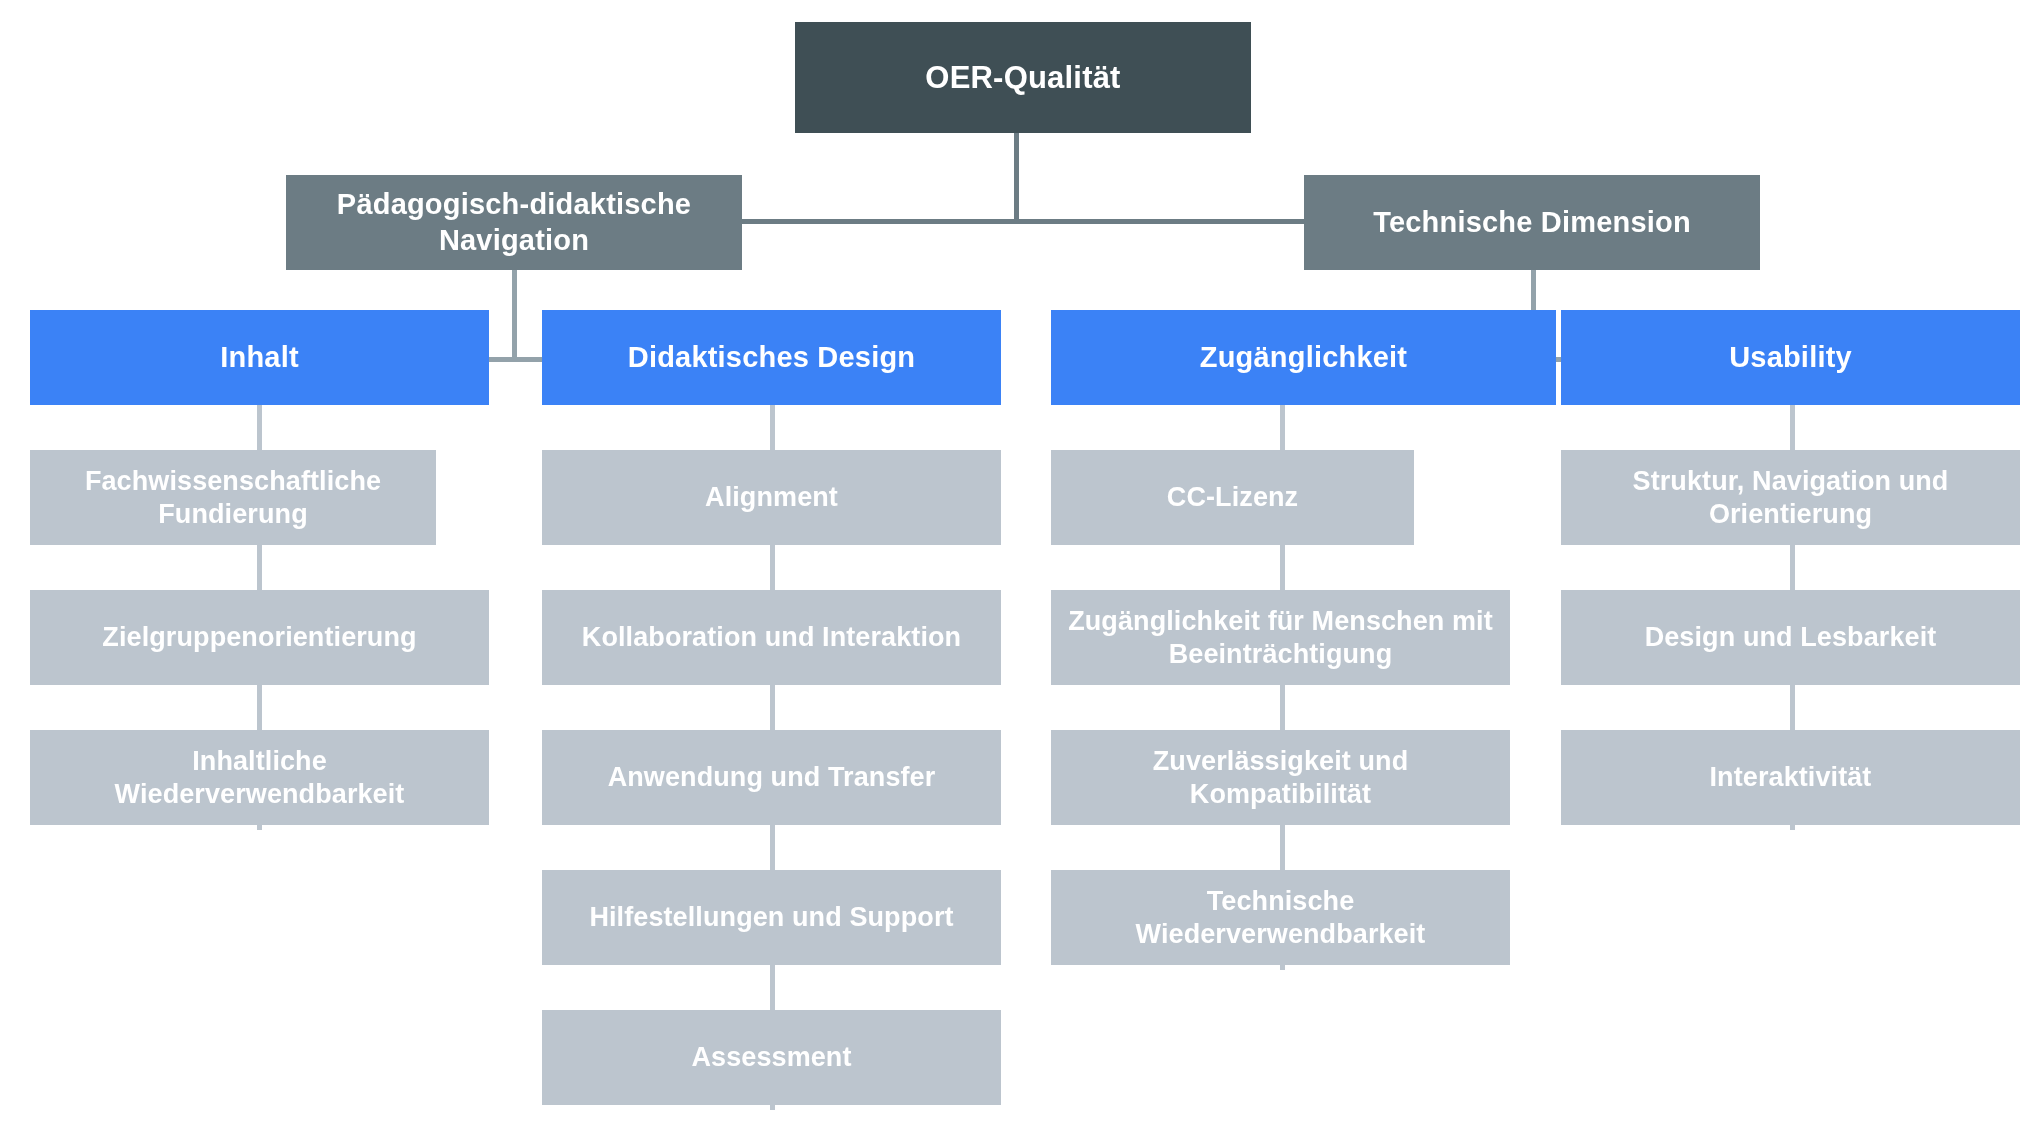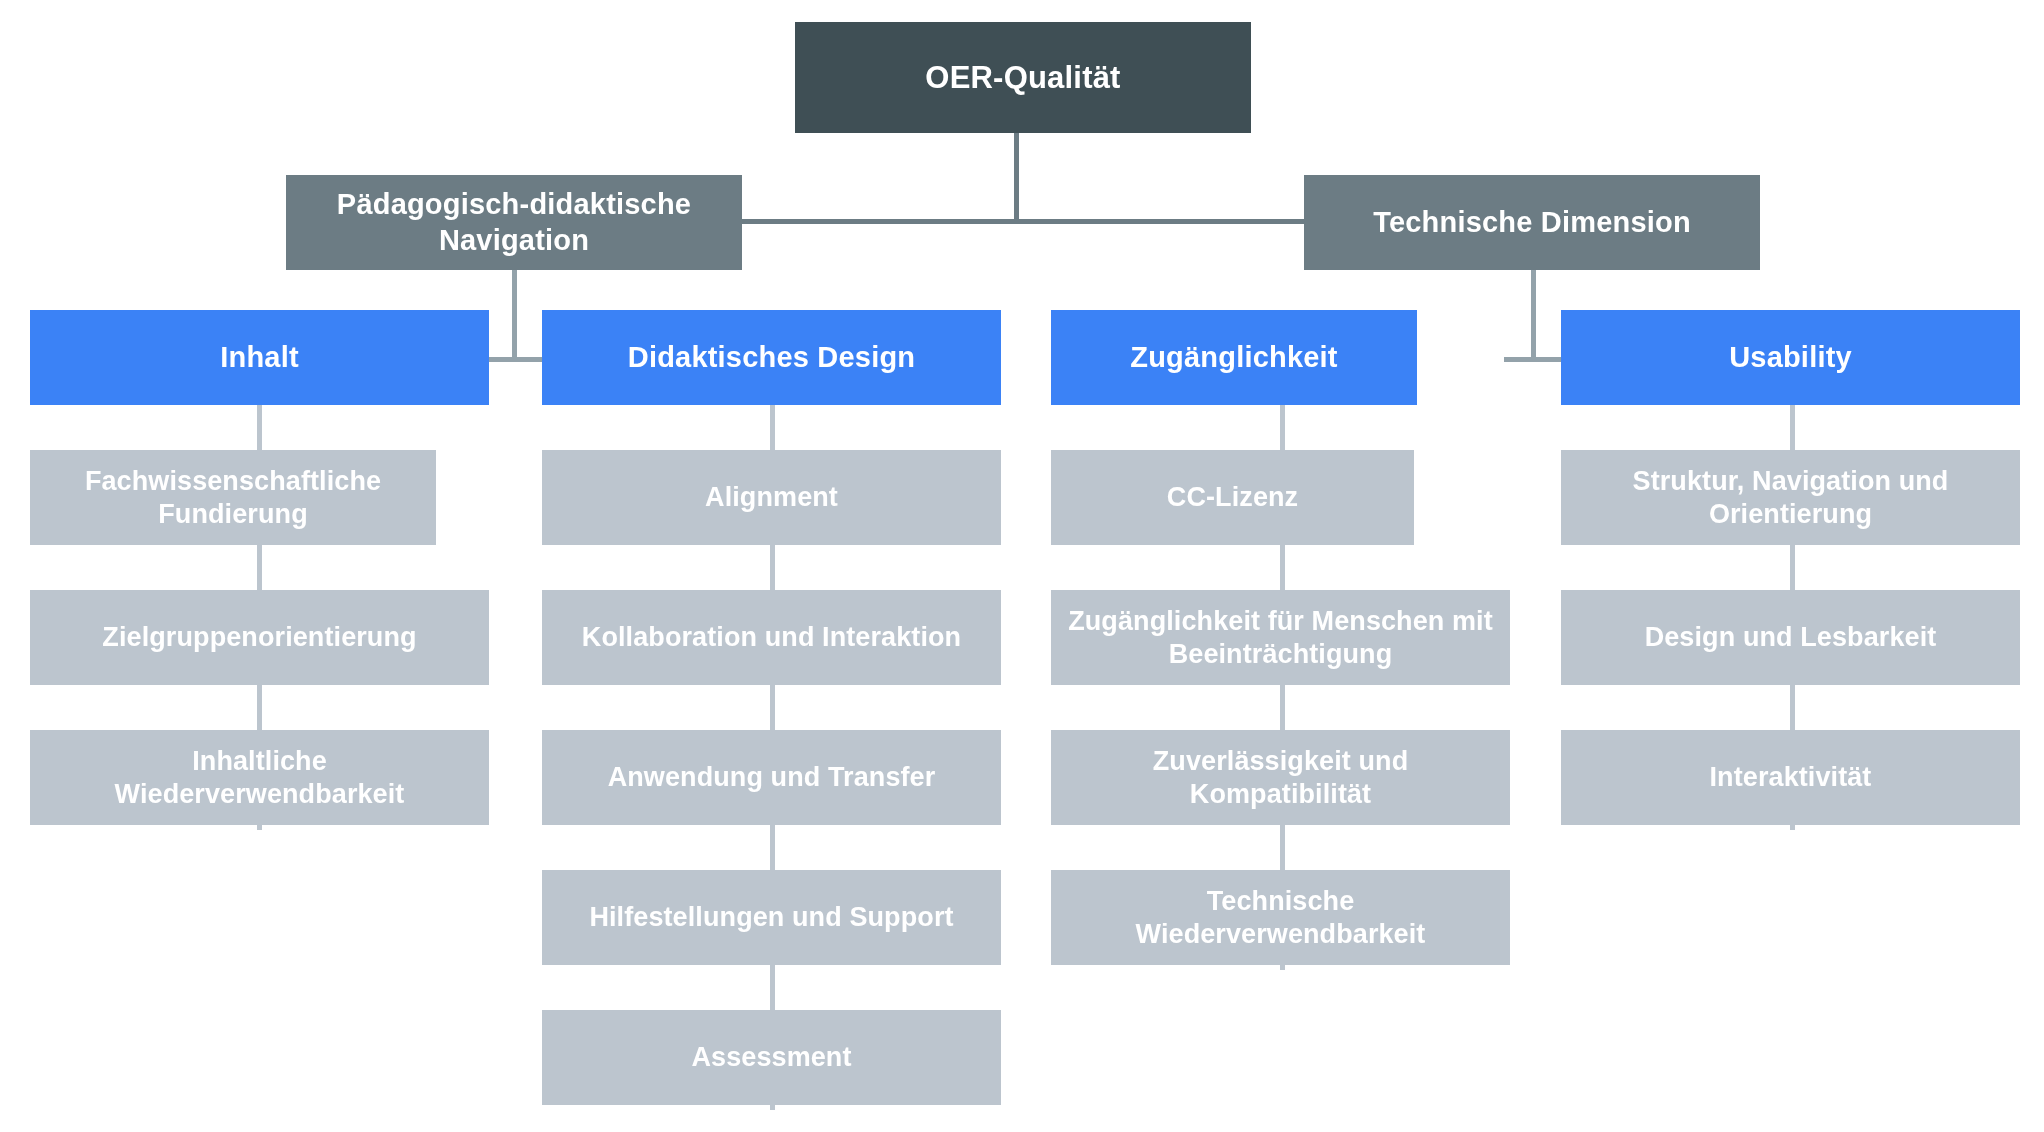--- a/index.html
+++ b/index.html
@@ -88,21 +88,21 @@
   </div>
 
   <div class="node lvl-cat" style="left:30px;top:310px;width:459px;height:95px;">
     <span>Inhalt</span>
   </div>
 
   <div class="node lvl-cat" style="left:542px;top:310px;width:459px;height:95px;">
     <span>Didaktisches Design</span>
   </div>
 
-  <div class="node lvl-cat" style="left:1051px;top:310px;width:366px;height:95px;">
+  <div class="node lvl-cat" style="left:1051px;top:310px;width:505px;height:95px;">
     <span>Zugänglichkeit</span>
   </div>
 
   <div class="node lvl-cat" style="left:1561px;top:310px;width:459px;height:95px;">
     <span>Usability</span>
   </div>
 
   <div class="node lvl-leaf" style="left:30px;top:450px;width:406px;height:95px;">
     <span>Fachwissenschaftliche Fundierung</span>
   </div>

